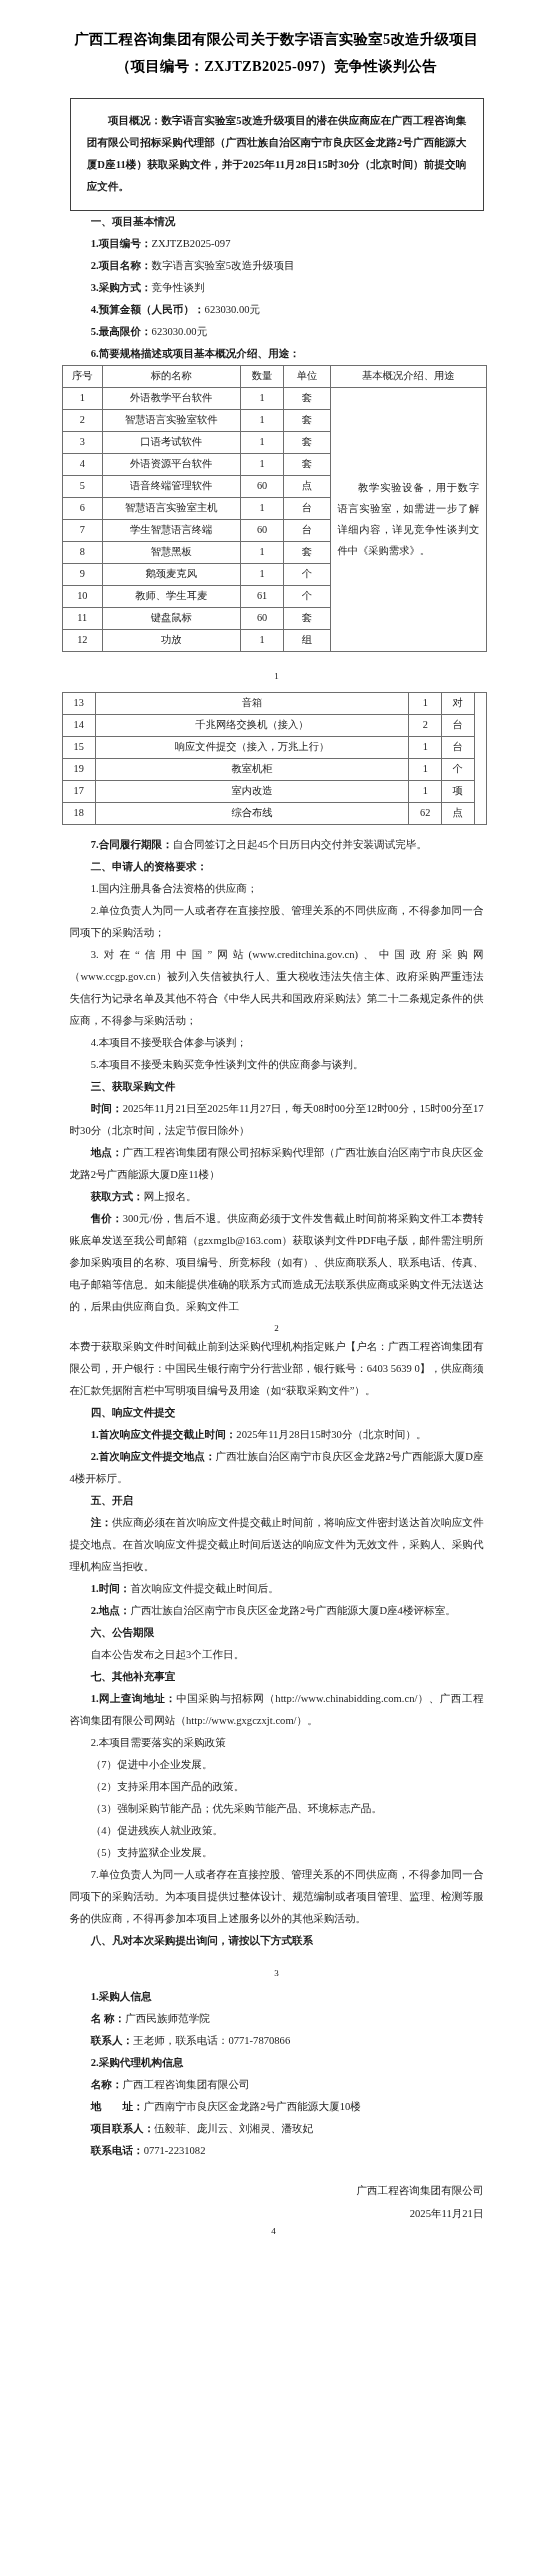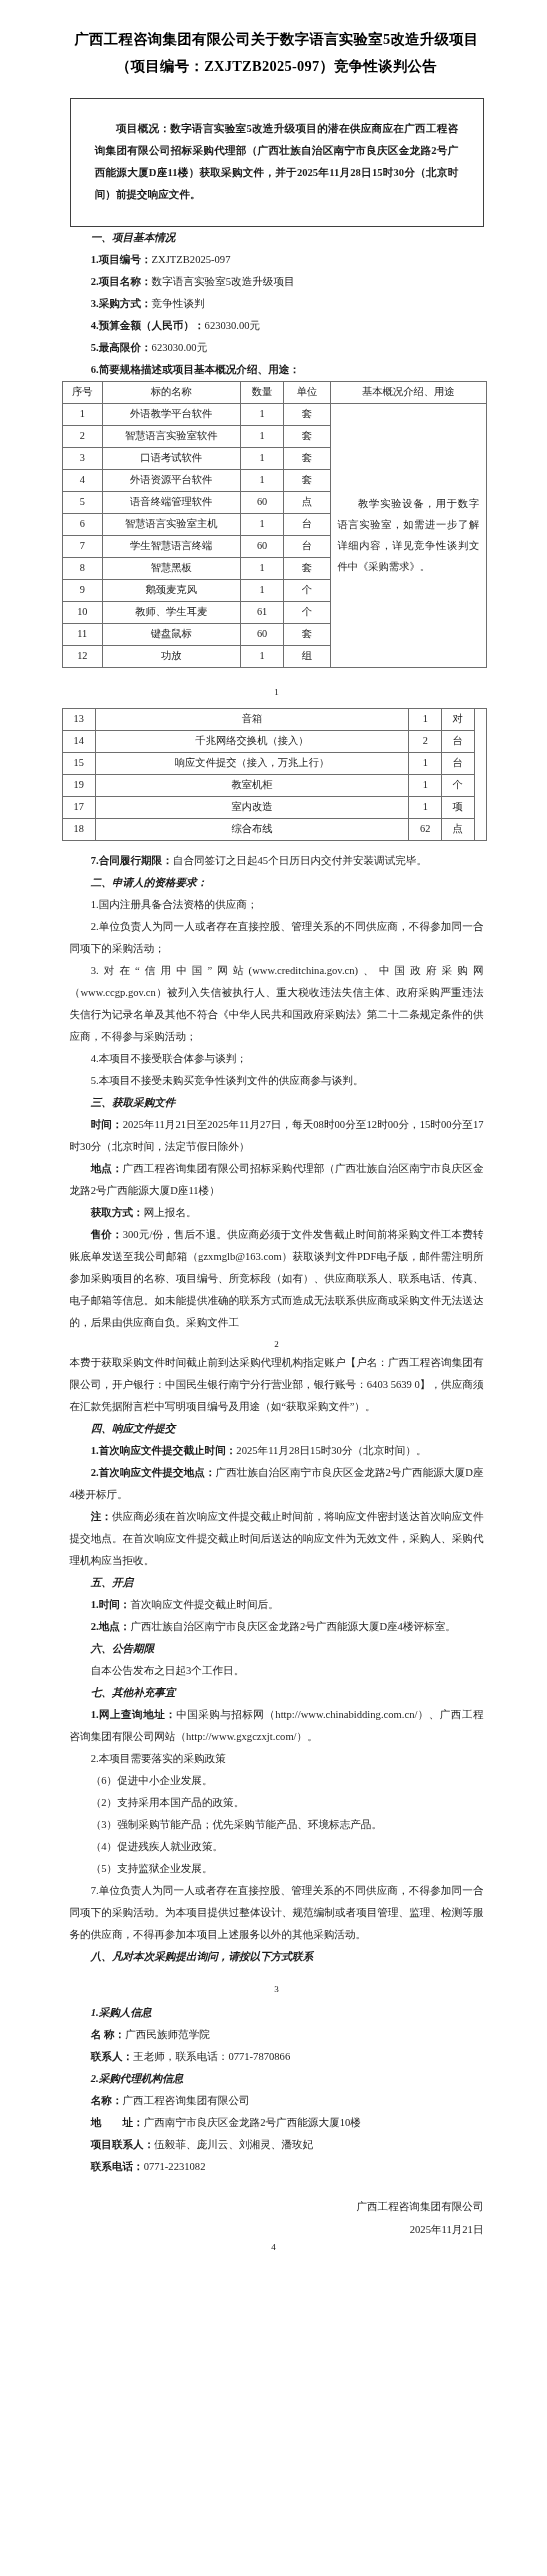--- a/index.html
+++ b/index.html
@@ -23,24 +23,24 @@
     margin:0 0 18px 0;
     color:#000;
   }
   .overview-box{
     border:1.4px solid #3f3f3f;
     padding:3.4px 8.2px;
     line-height:22px;
     font-weight:bold;
     text-align:justify;
   }
-  .overview-box p{margin:16px;text-indent:2em;}
+  .overview-box p{margin:8px;text-indent:2em;}
   .ln{margin:0;line-height:22px;text-align:justify;}
   .ind{text-indent:2em;}
-  .hd{font-weight:bold;font-style:italic;}
+  .hd{font-weight:bold;}
   .lbl{font-weight:bold;}
   table.items{
     border-collapse:collapse;
     width:425px;
     margin-left:-7.5px;
     border:1.4px solid #4a4a4a;
     color:#222;
   }
   table.items th,table.items td{
     border:0.7px solid #6e6e6e;
@@ -246,30 +246,30 @@
         <p class="ln ind"><span class="lbl">售价：</span>300元/份，售后不退。供应商必须于文件发售截止时间前将采购文件工本费转账底单发送至我公司邮箱（gzxmglb@163.com）获取谈判文件PDF电子版，邮件需注明所参加采购项目的名称、项目编号、所竞标段（如有）、供应商联系人、联系电话、传真、电子邮箱等信息。如未能提供准确的联系方式而造成无法联系供应商或采购文件无法送达的，后果由供应商自负。采购文件工</p>
       </div>
 
     <div class="pagenum" id="pg2">2</div>
 
     <div id="run-c">
         <p class="ln">本费于获取采购文件时间截止前到达采购代理机构指定账户【户名：广西工程咨询集团有限公司，开户银行：中国民生银行南宁分行营业部，银行账号：6403 5639 0】，供应商须在汇款凭据附言栏中写明项目编号及用途（如“获取采购文件”）。</p>
         <p class="ln ind hd">四、响应文件提交</p>
         <p class="ln ind"><span class="lbl">1.首次响应文件提交截止时间：</span>2025年11月28日15时30分（北京时间）。</p>
         <p class="ln ind"><span class="lbl">2.首次响应文件提交地点：</span>广西壮族自治区南宁市良庆区金龙路2号广西能源大厦D座4楼开标厅。</p>
+        <p class="ln ind hd">五、开启</p>
         <p class="ln ind"><span class="lbl">注：</span>供应商必须在首次响应文件提交截止时间前，将响应文件密封送达首次响应文件提交地点。在首次响应文件提交截止时间后送达的响应文件为无效文件，采购人、采购代理机构应当拒收。</p>
-        <p class="ln ind hd">五、开启</p>
         <p class="ln ind"><span class="lbl">1.时间：</span>首次响应文件提交截止时间后。</p>
         <p class="ln ind"><span class="lbl">2.地点：</span>广西壮族自治区南宁市良庆区金龙路2号广西能源大厦D座4楼评标室。</p>
         <p class="ln ind hd">六、公告期限</p>
         <p class="ln ind">自本公告发布之日起3个工作日。</p>
         <p class="ln ind hd">七、其他补充事宜</p>
         <p class="ln ind"><span class="lbl">1.网上查询地址：</span>中国采购与招标网（http://www.chinabidding.com.cn/）、广西工程咨询集团有限公司网站（http://www.gxgczxjt.com/）。</p>
         <p class="ln ind">2.本项目需要落实的采购政策</p>
-        <p class="ln ind">（6）促进中小企业发展。</p>
+        <p class="ln ind">（7）促进中小企业发展。</p>
         <p class="ln ind">（2）支持采用本国产品的政策。</p>
         <p class="ln ind">（3）强制采购节能产品；优先采购节能产品、环境标志产品。</p>
         <p class="ln ind">（4）促进残疾人就业政策。</p>
         <p class="ln ind">（5）支持监狱企业发展。</p>
         <p class="ln ind">7.单位负责人为同一人或者存在直接控股、管理关系的不同供应商，不得参加同一合同项下的采购活动。为本项目提供过整体设计、规范编制或者项目管理、监理、检测等服务的供应商，不得再参加本项目上述服务以外的其他采购活动。</p>
         <p class="ln ind hd">八、凡对本次采购提出询问，请按以下方式联系</p>
       </div>
 
     <div class="pagenum" id="pg3">3</div>
 

